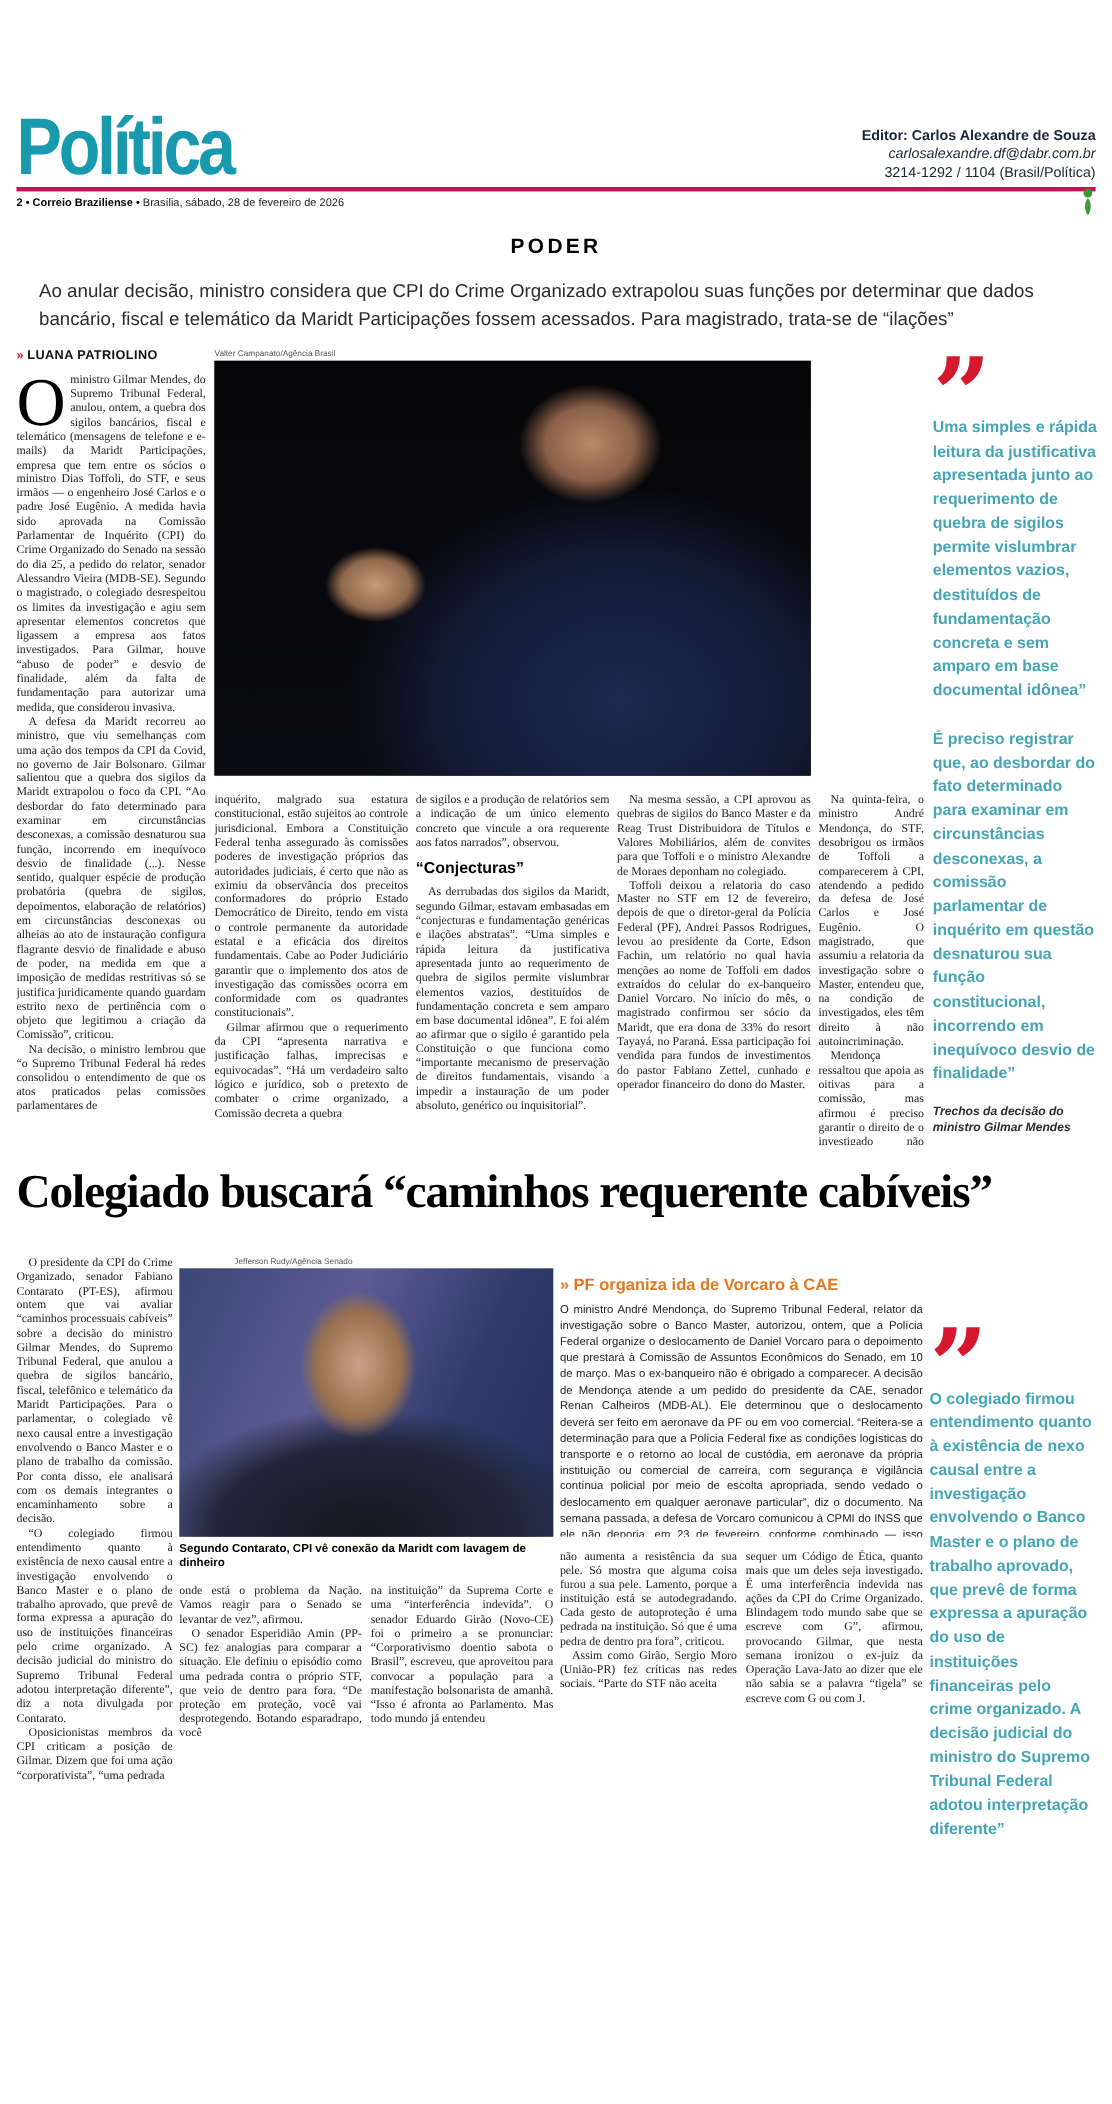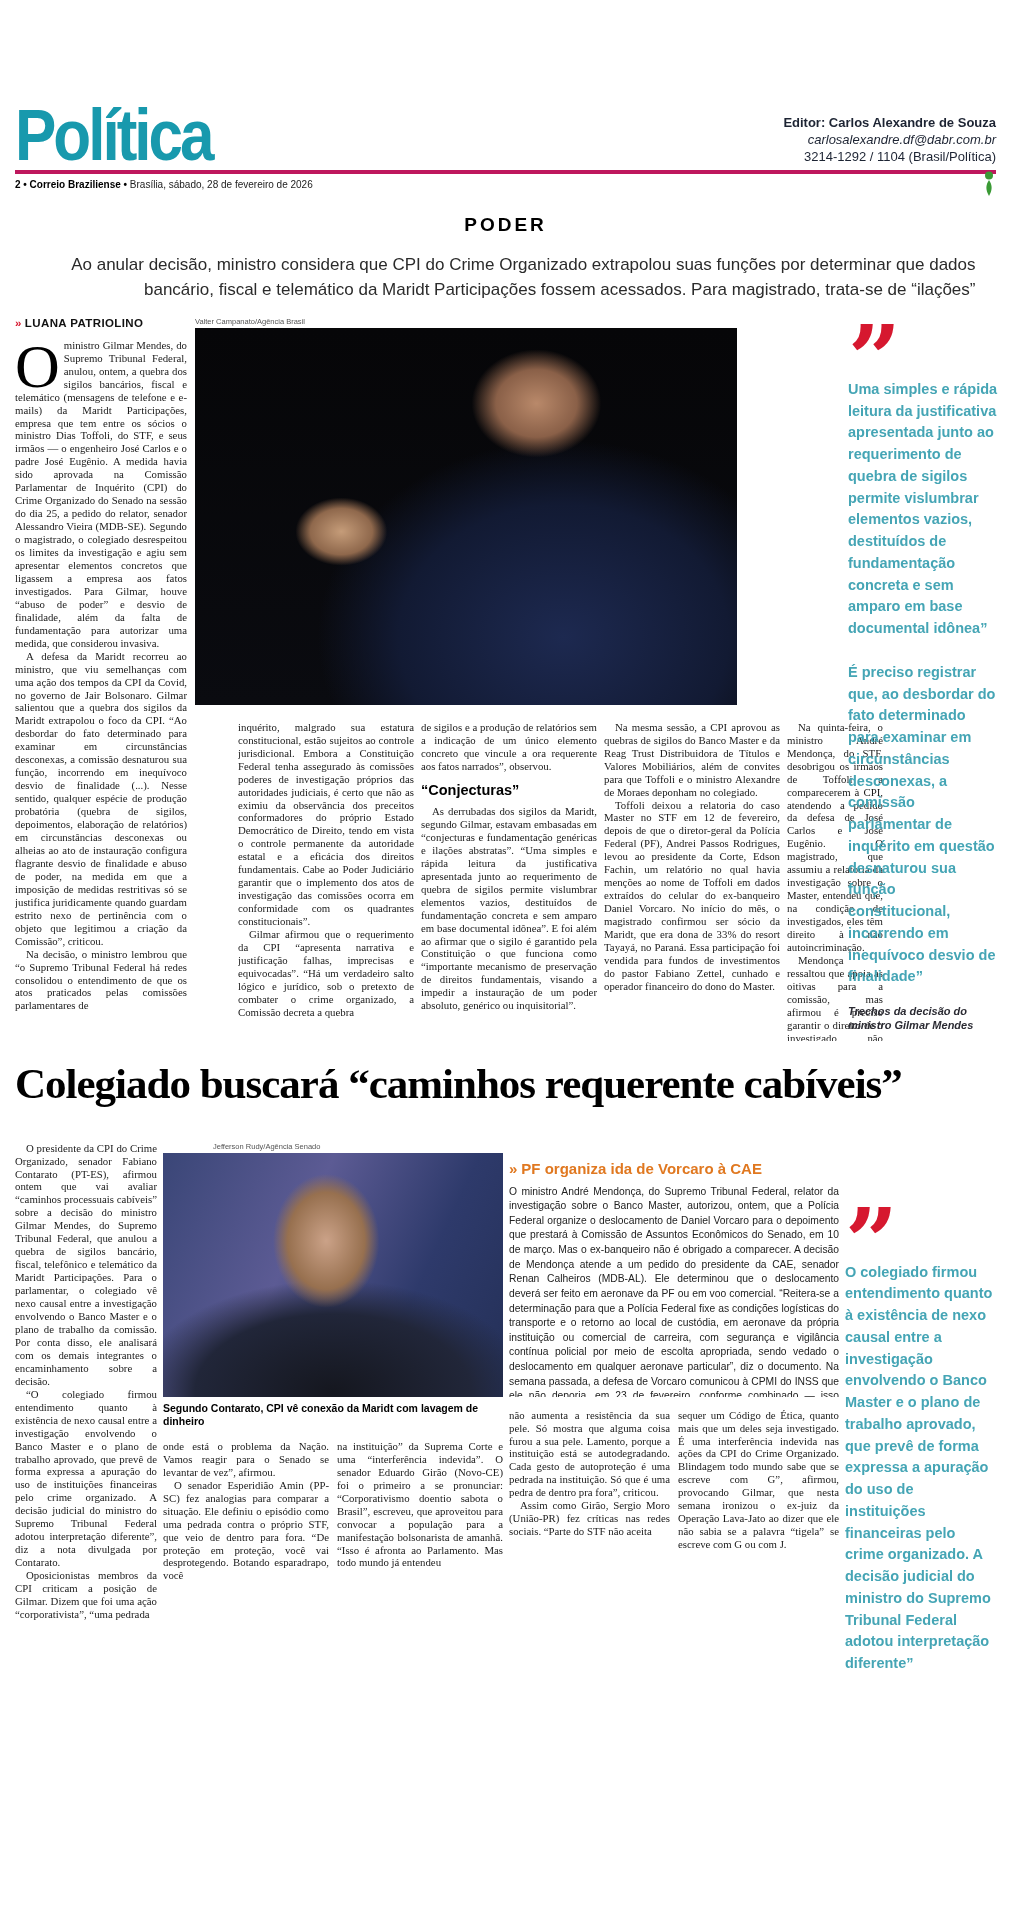--- a/index.html
+++ b/index.html
@@ -37,21 +37,21 @@
     text-align:center; margin-top:24px;
     font-family:"Liberation Sans", sans-serif; font-weight:bold;
     font-size:19px; letter-spacing:3px; color:#000;
   }
   .headline {
     text-align:center; font-weight:bold; font-size:88px; line-height:1.0;
     letter-spacing:-3px; color:#000; margin-top:4px;
     font-family:"Liberation Serif", serif;
   }
   .deck {
-    width:940px; margin:16px auto 0; text-align:right;
+    width:940px; margin:16px auto 0; text-align:left;
     font-family:"Liberation Sans", sans-serif; font-size:17px; line-height:1.5; color:#2b2b2b;
   }
   
   .col p { margin:0; text-indent:11px; }
   .col p.noindent { text-indent:0; }
   .bodytext { font-size:10.8px; line-height:1.2; text-align:justify; }
   .credit { font-family:"Liberation Sans", sans-serif; font-size:7.5px; color:#555; margin-bottom:2px; }
   
   .s1 { display:flex; gap:8px; margin-top:14px; height:722px; }
   .s1-col1 { width:172px; flex:none; }
@@ -68,21 +68,21 @@
   .s1-mid { width:645px; flex:none; }
   .photo1 {
     width:542px; height:377px;
     background:
       radial-gradient(90px 75px at 63% 20%, #b9896a 0%, #8a6048 45%, rgba(0,0,0,0) 72%),
       radial-gradient(62px 46px at 27% 54%, #c59c79 0%, #8f684c 50%, rgba(0,0,0,0) 74%),
       radial-gradient(300px 240px at 68% 82%, #1d2950 0%, #121a33 55%, rgba(0,0,0,0) 82%),
       linear-gradient(#060608, #0a0b10);
     background-color:#070709;
   }
-  .s1-mid-cols { display:grid; grid-template-columns:176px 176px 176px 96px; column-gap:7px; margin-top:16px;margin-left:43px; }
+  .s1-mid-cols { display:grid; grid-template-columns:176px 176px 176px 96px; column-gap:7px; margin-top:16px; }
   .s1-mid-cols .col { height:320px; overflow:hidden; }
   .subhead {
     font-family:"Liberation Sans", sans-serif; font-weight:bold; font-size:14.5px;
     color:#000; margin:9px 0 6px;
   }
   
   .rail { width:150px; flex:none; font-family:"Liberation Sans", sans-serif; overflow:hidden; }
   .qmarks {
     font-family:"DejaVu Serif", serif; font-weight:bold; color:#d6182f;
     font-size:92px; line-height:0.92; height:52px; overflow:hidden; margin-bottom:10px;

